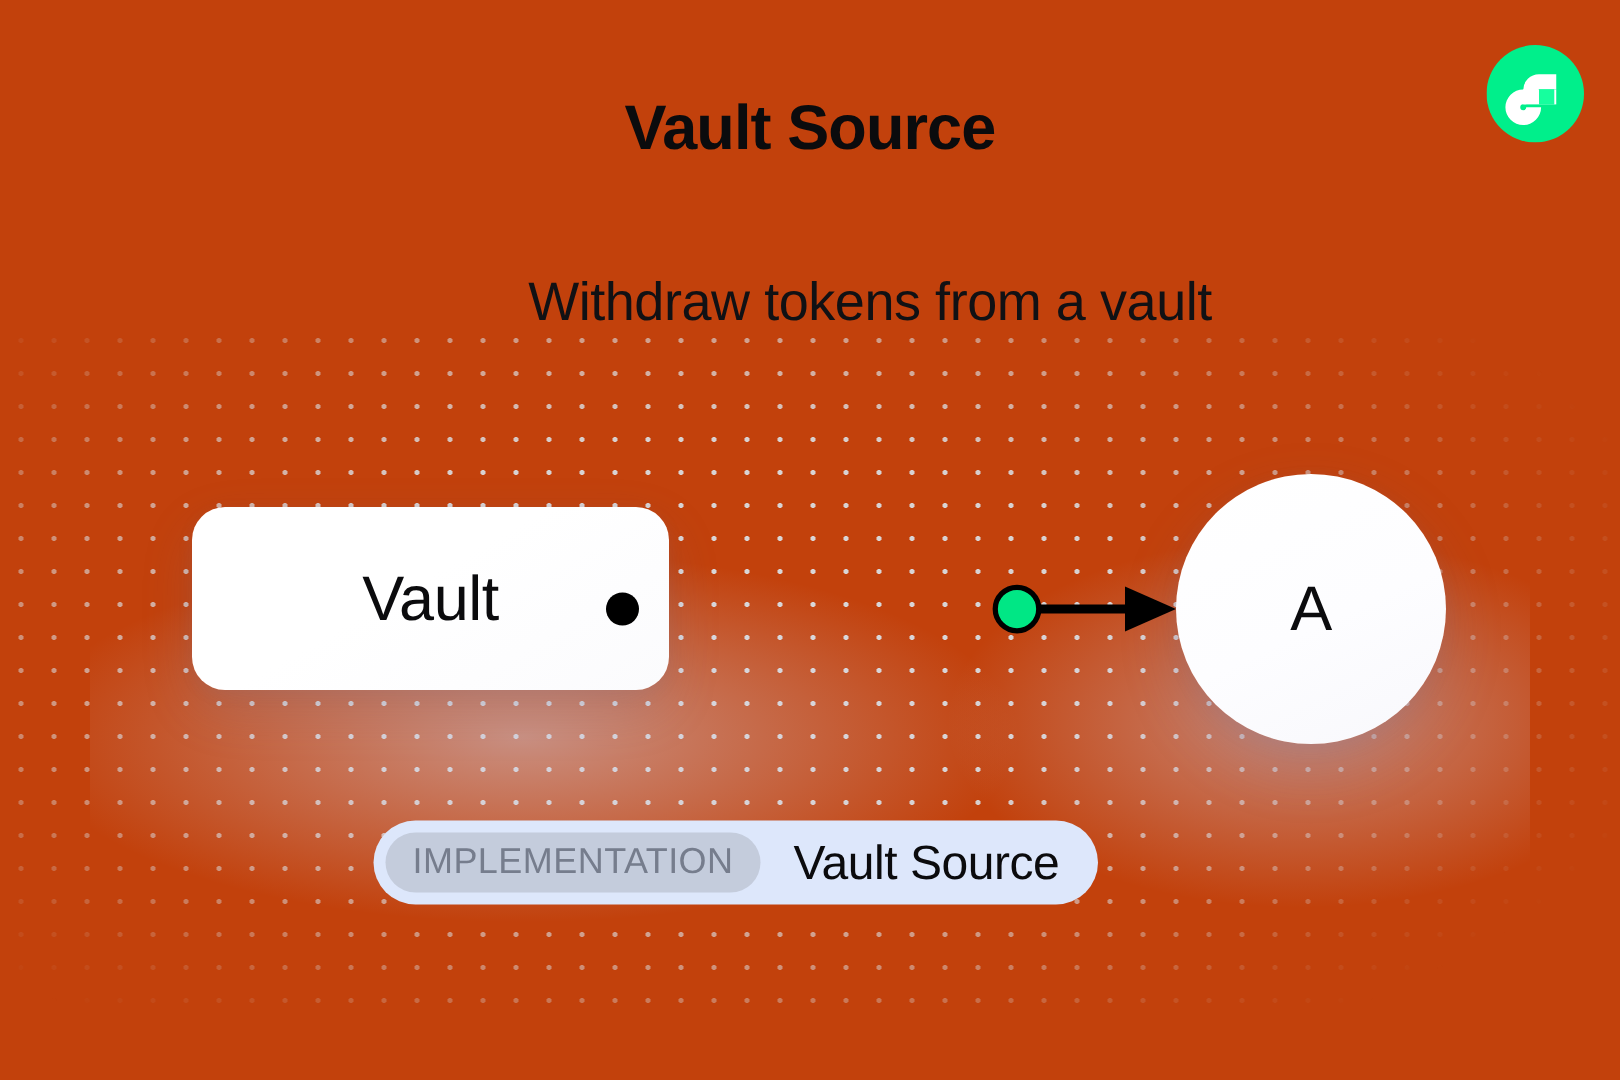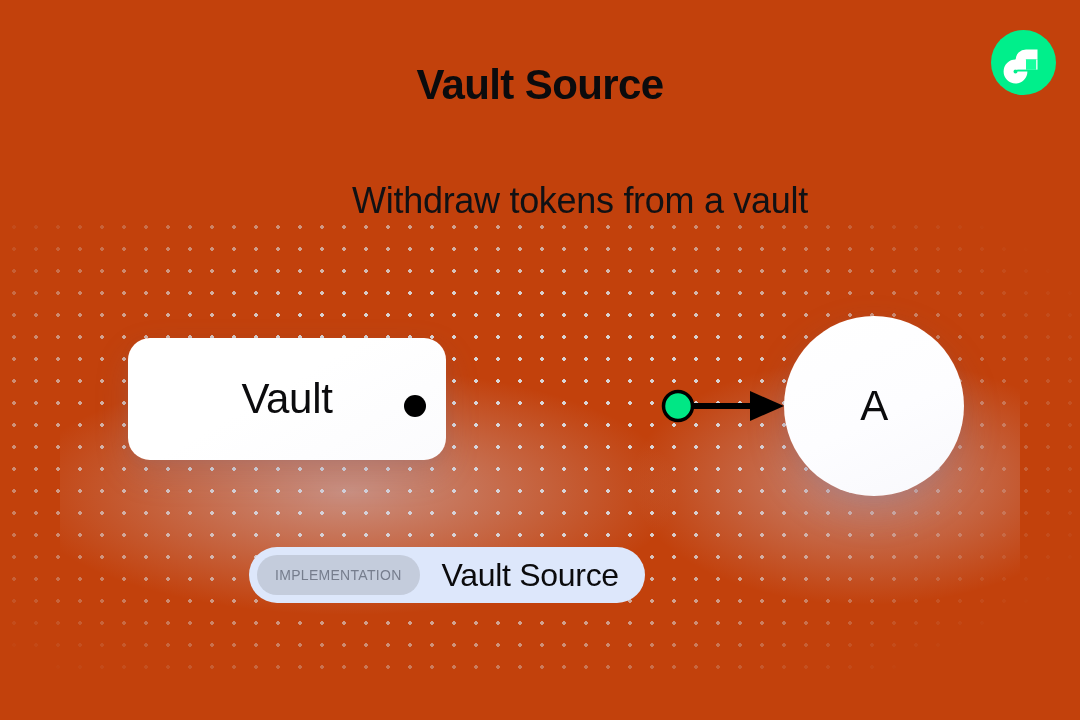--- a/index.html
+++ b/index.html
@@ -168,21 +168,21 @@
   .impl-pill {
     height: 40px;
     border-radius: 20px;
     background: #c4ccdc;
     display: flex;
     align-items: center;
     padding: 0 18px;
     box-sizing: border-box;
   }
   .impl-pill-text {
-    font-size: 14px;
+    font-size: 24px;
     font-weight: 500;
     letter-spacing: 0.3px;
     color: #767d8d;
     white-space: nowrap;
   }
   .impl-name {
     margin-left: 22px;
     font-size: 32px;
     font-weight: 400;
     letter-spacing: -0.3px;

